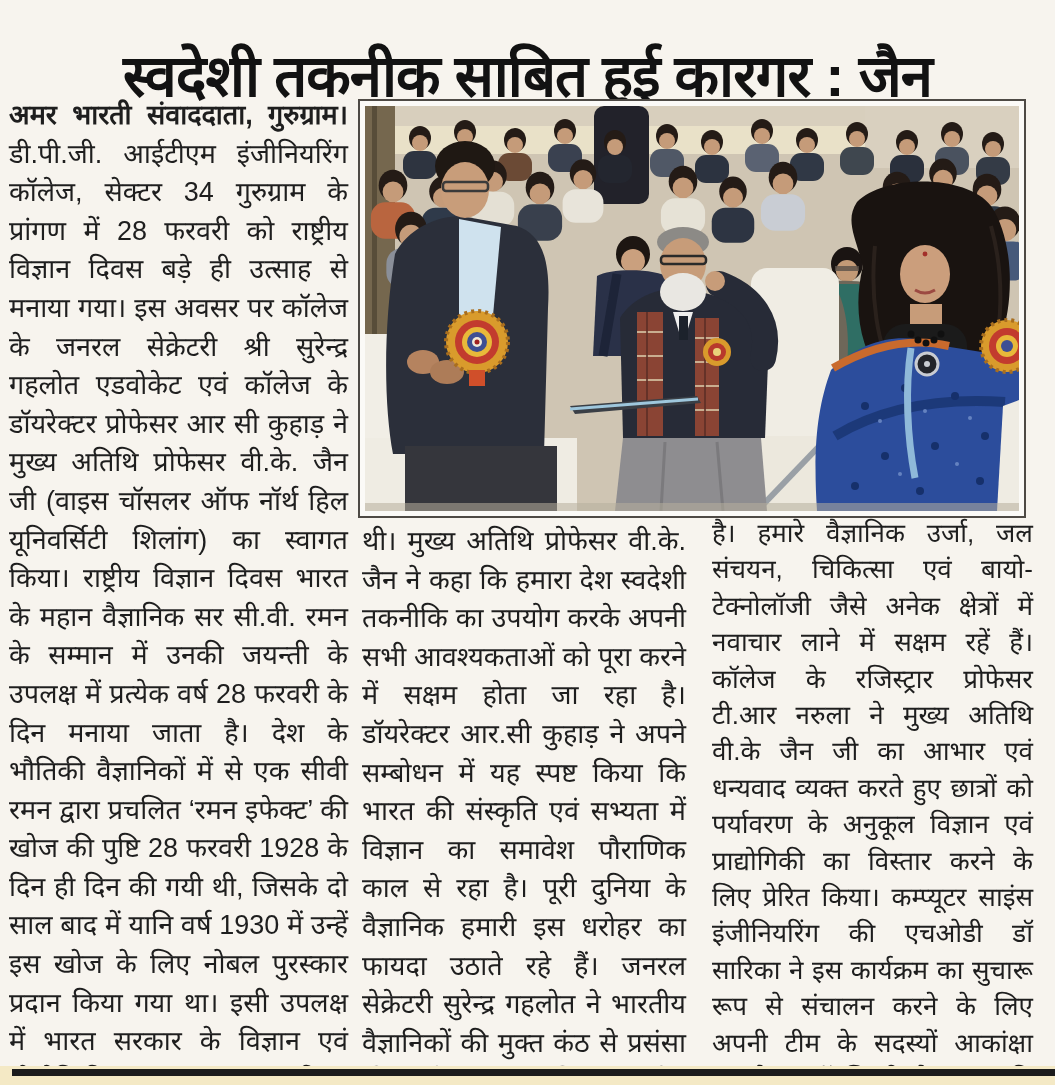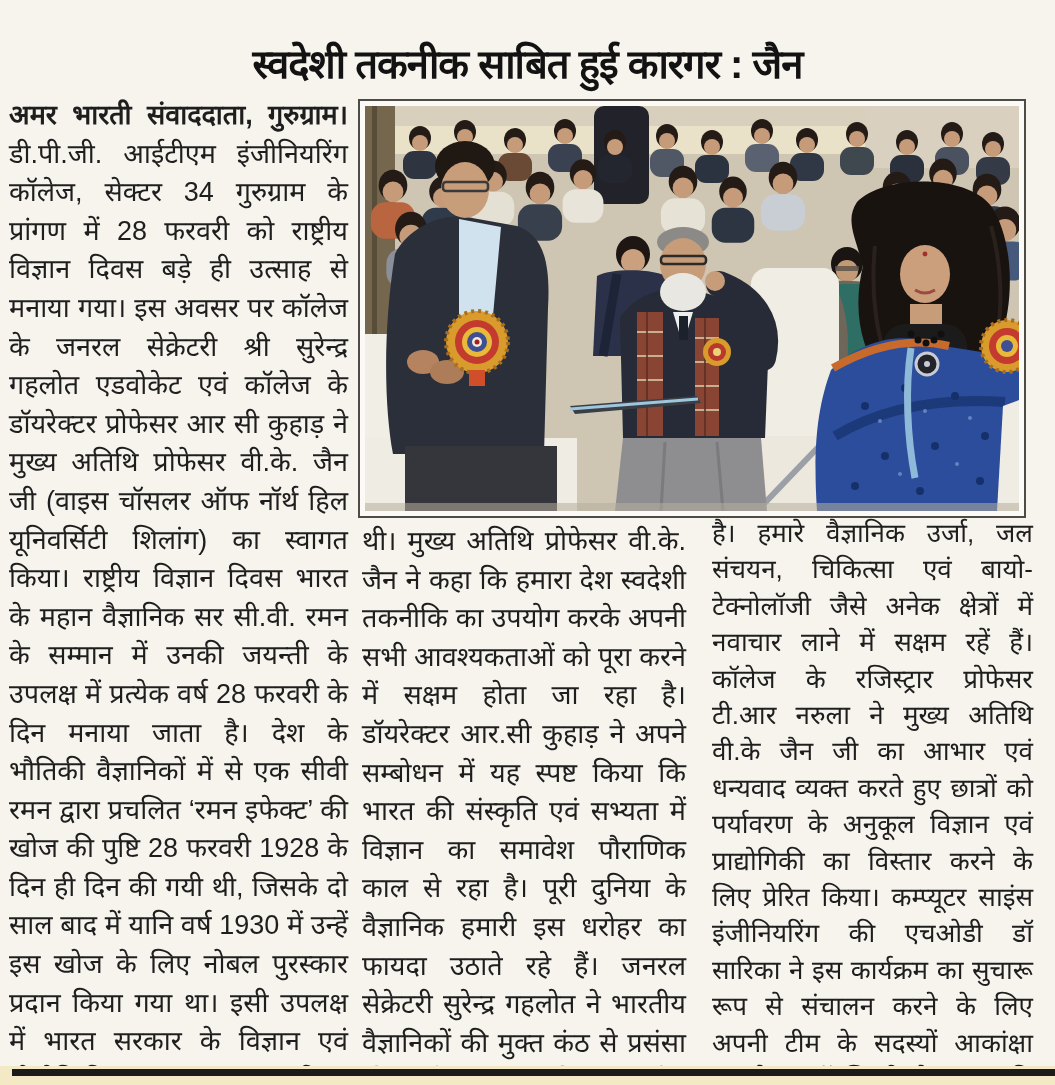--- a/index.html
+++ b/index.html
@@ -4,21 +4,21 @@
 <style>
   html,body{margin:0;padding:0}
   body{
     width:1055px;height:1085px;position:relative;overflow:hidden;
     background:#f7f4ee;
     font-family:"Liberation Sans","DejaVu Sans",sans-serif;
     color:#1c1c1c;
   }
   .headline{
     position:absolute;top:-6px;left:0;width:1055px;
-    text-align:center;font-weight:bold;font-size:40px;line-height:86px;
+    text-align:center;font-weight:bold;font-size:58px;line-height:86px;
     letter-spacing:-1px;color:#121212;white-space:nowrap;
   }
   .col{position:absolute;text-align:justify;color:#1e1e1e}
   .col1{left:9px;top:96px;width:339px;font-size:27px;line-height:38.6px}
   .col2{left:362px;top:522px;width:324px;font-size:27px;line-height:38.6px}
   .col3{left:712px;top:515px;width:321px;font-size:26px;line-height:36.4px}
   .byline{font-weight:bold}
   .photo-frame{
     position:absolute;left:358px;top:99px;width:668px;height:419px;
     background:#fbfaf7;border:2px solid #4e4a45;box-sizing:border-box;padding:5px;

